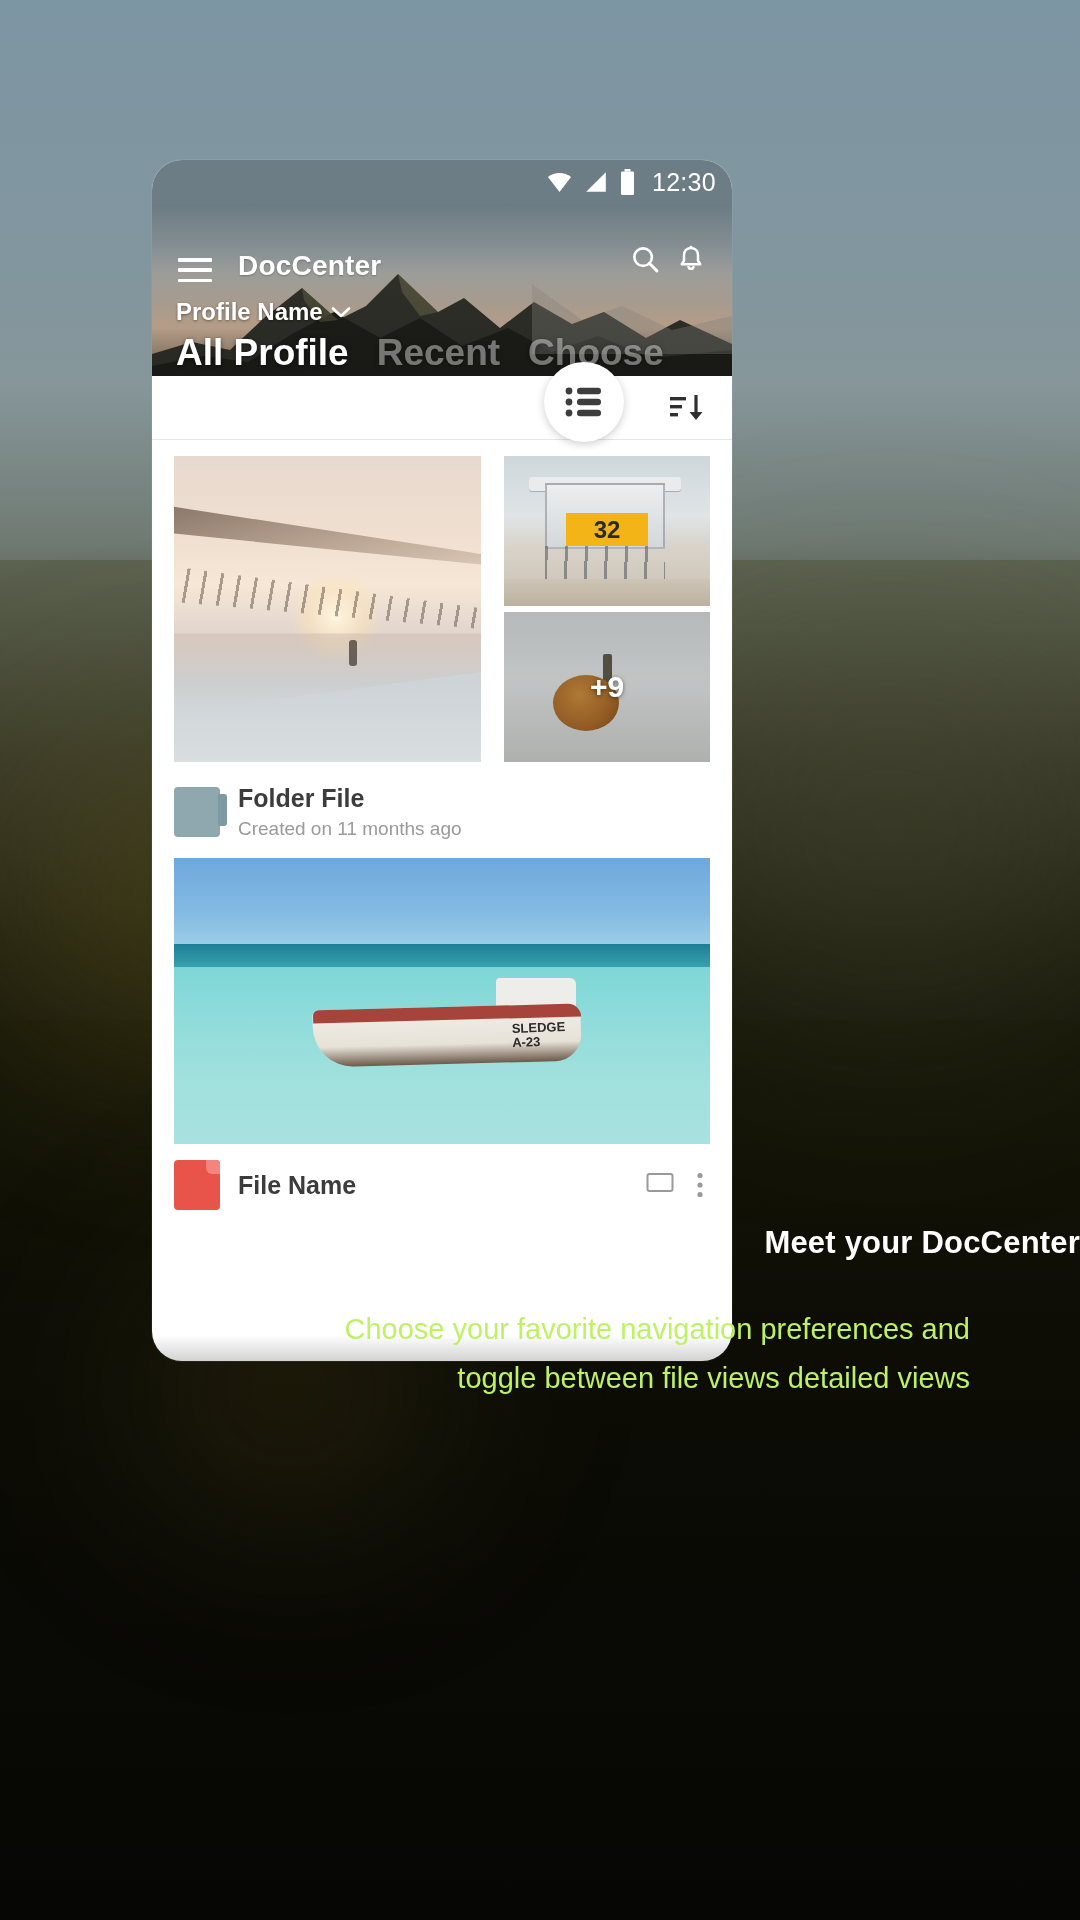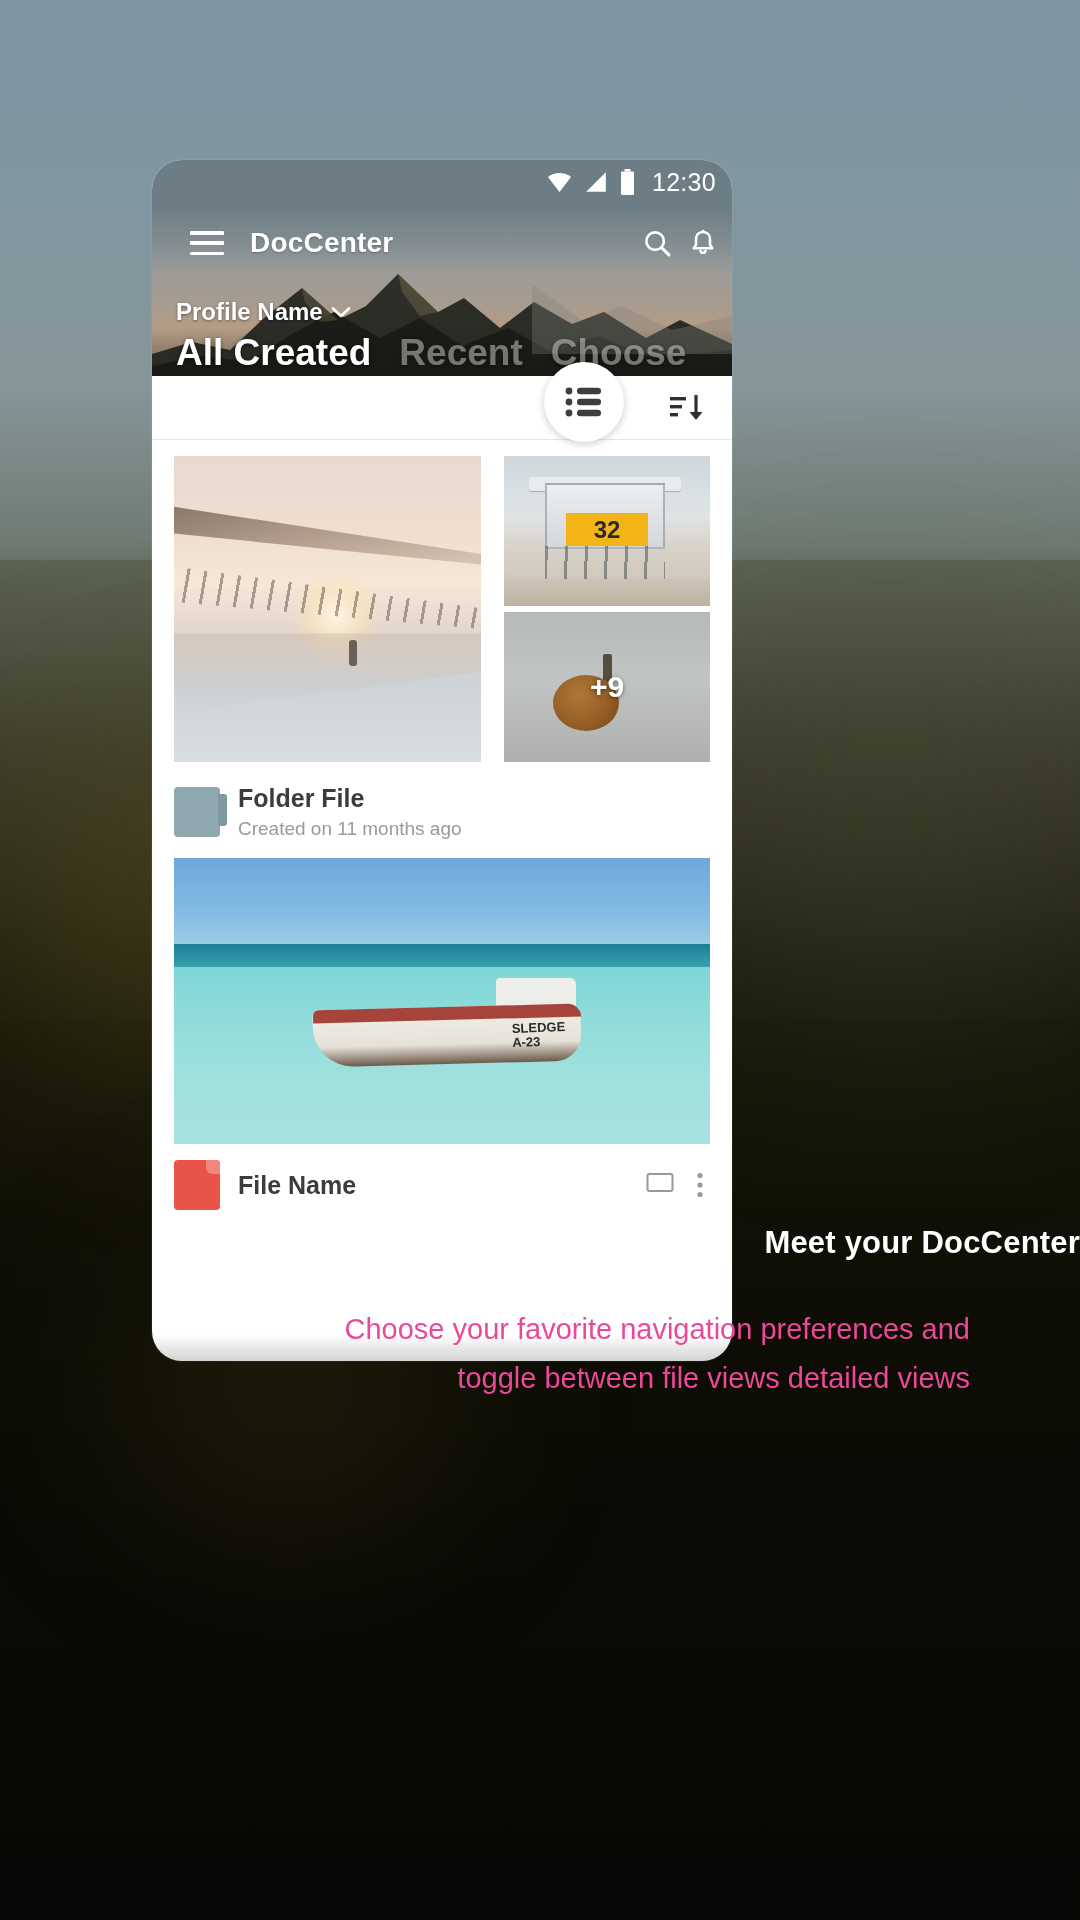--- a/index.html
+++ b/index.html
@@ -72,22 +72,22 @@
   }
   .hdr-mtn {
     position:absolute; left:0; bottom:0; width:100%; height:118px;
   }
   .hdr-shade {
     position:absolute; inset:0;
     background:linear-gradient(180deg, rgba(30,40,48,0.30) 0%, rgba(30,36,40,0.06) 40%, rgba(0,0,0,0.15) 100%);
   }
 
   .appbar {
-    position:absolute; left:16px; top:0; width:100%; height:78px;
-    display:flex; align-items:center; padding:0 22px; z-index:3;
+    position:absolute; left:4px; top:0; width:100%; height:78px;
+    display:flex; align-items:flex-end; padding:0 22px; z-index:3;
   }
   .hamburger { width:34px; height:24px; display:flex; flex-direction:column; justify-content:space-between; cursor:pointer; }
   .hamburger span { display:block; height:3.5px; background:#fff; border-radius:1px; }
   .app-title {
     color:#fff; font-size:28px; font-weight:bold; margin-left:26px;
     letter-spacing:0.2px; text-shadow:0 1px 2px rgba(0,0,0,0.25);
   }
   .appbar-spacer { flex:1; }
   .appbar-icon { width:46px; height:46px; display:flex; align-items:center; justify-content:center; cursor:pointer; }
 
@@ -228,21 +228,21 @@
     background:linear-gradient(180deg, rgba(0,0,0,0) 0%, rgba(10,10,6,0.18) 100%);
     pointer-events:none;
   }
 
   
   #caption {
     position:absolute; left:0; top:1225px; width:1080px;
     text-align:right; color:#fff;
   }
   .cap-title { font-size:31px; font-weight:bold; letter-spacing:0.2px; }
-  .cap-body { margin-top:44px; font-size:29px; line-height:1.68; color:#ec4899; padding:0 110px; }
+  .cap-body { margin-top:44px; font-size:29px; line-height:1.68; color:#bef264; padding:0 110px; }
 </style>
 </head>
 <body>
 
 <div id="backdrop">
   <div class="bd-sky"></div>
   <div class="bd-mid"></div>
   <div class="bd-dark"></div>
   <div class="bd-glow-l"></div>
   <div class="bd-glow-r"></div>
@@ -302,21 +302,21 @@
     </div>
 
     <div class="profile-row">
       <span class="profile-name">Profile Name</span>
       <svg width="20" height="13" viewBox="0 0 20 13">
         <path d="M2 2.5 L10 10 L18 2.5" fill="none" stroke="#fff" stroke-width="2.6" stroke-linecap="round" stroke-linejoin="round"></path>
       </svg>
     </div>
 
     <div class="tabs">
-      <div class="tab active">All Created</div>
+      <div class="tab active">All Profile</div>
       <div class="tab">Recent</div>
       <div class="tab">Choose</div>
     </div>
   </div>
 
   <div class="searchrow">
     <div class="fab-list">
       <svg width="40" height="34" viewBox="0 0 40 34">
         <circle cx="5" cy="6" r="3.4" fill="#3d3d3d"></circle>
         <rect x="13" y="2.8" width="24" height="6.4" rx="3.2" fill="#3d3d3d"></rect>

